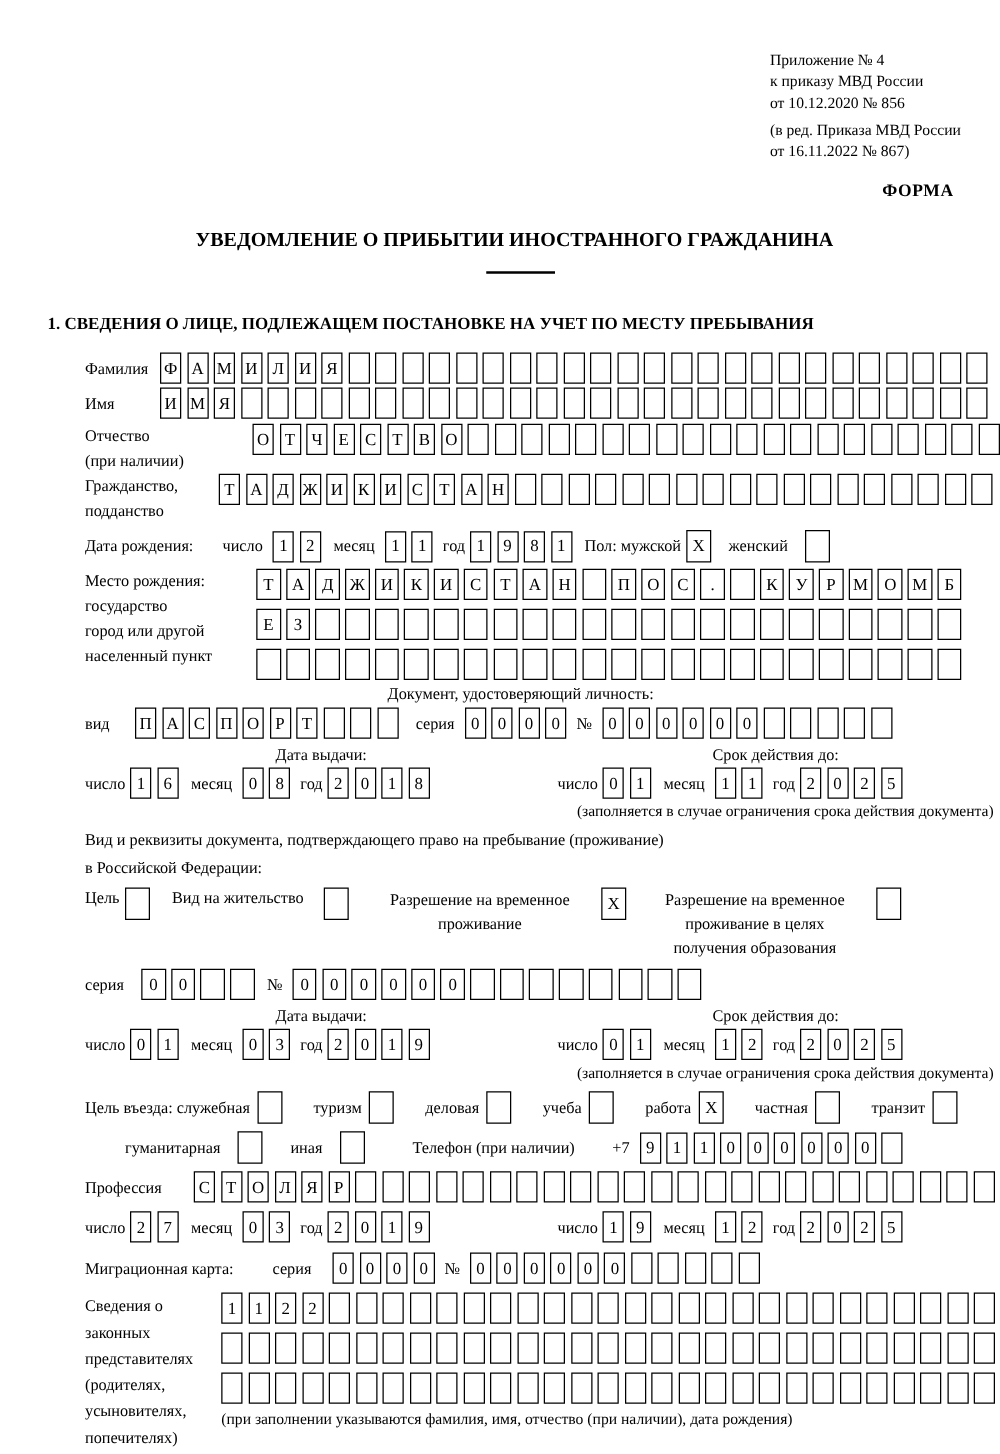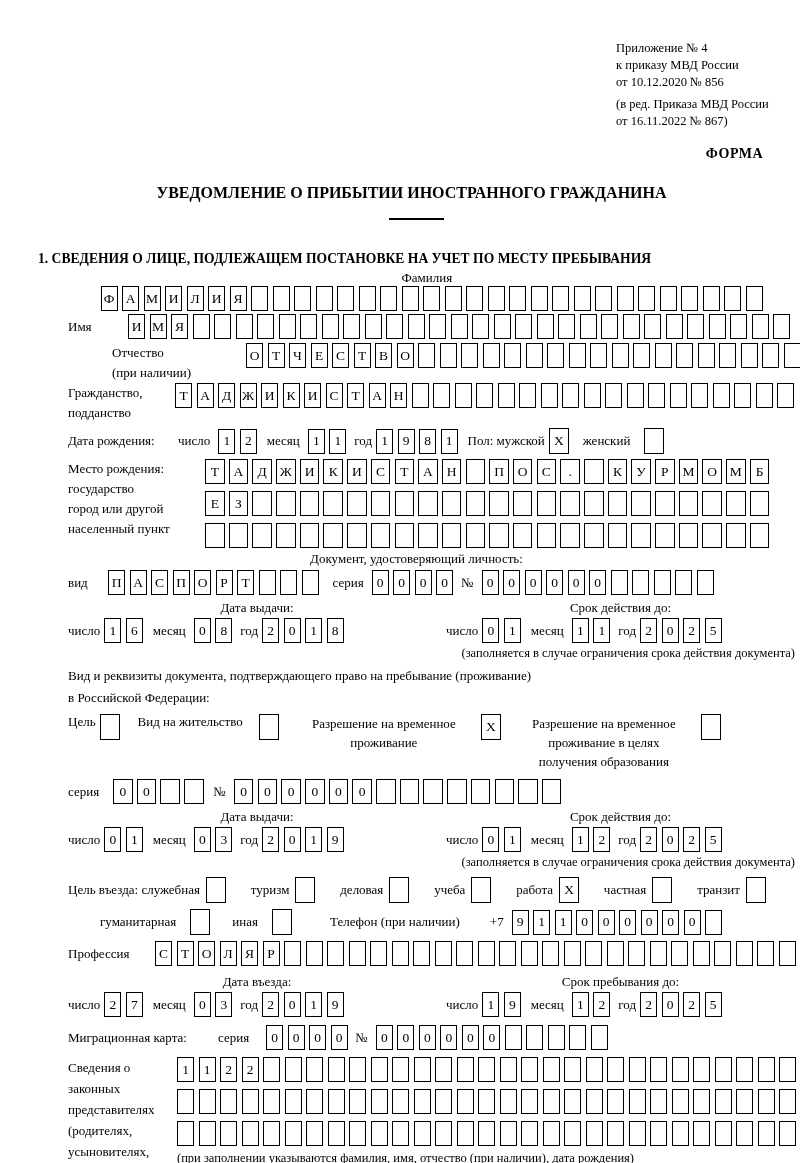--- a/index.html
+++ b/index.html
@@ -13,21 +13,21 @@
   .appendix{margin-left:548px;width:200px;line-height:17px;font-size:12.5px;}
   .appendix .gap{margin-top:5px;}
   .forma{margin-top:16px;padding-right:32px;text-align:right;font-weight:bold;font-size:14px;letter-spacing:.5px;}
   .title{margin-top:20px;margin-left:-40px;text-align:center;font-weight:bold;font-size:16px;line-height:22px;}
   .blank-line{display:inline-block;width:55px;border-bottom:2px solid #000;margin-left:10px;vertical-align:baseline;}
   .sec1{margin-top:25px;margin-left:-30px;font-weight:bold;font-size:13.6px;}
   
   .row{display:flex;align-items:center;}
   .rowtop{display:flex;align-items:flex-start;}
   .lbl{flex:none;}
-  .ml110{width:110px;} .ml60{width:60px;} .ml134{width:134px;margin-left:44px;} .ml107{width:107px;}
+  .ml110{width:110px;} .ml60{width:60px;} .ml134{width:134px;} .ml107{width:107px;}
   .ml137{width:137px;} .ml40{width:40px;} .ml87{width:87px;} .ml150{width:150px;} .ml109{width:109px;}
   .multiline{line-height:20px;}
   
   .cells{display:flex;gap:4.5px;}
   .cell{flex:none;width:17px;height:25px;border:1.6px solid #000;box-sizing:border-box;
         display:flex;align-items:center;justify-content:center;font-size:13.5px;background:#fff;}
   .cells.wide{gap:4.2px;} .cells.wide .cell{width:19.5px;}
   .cb{flex:none;width:20px;height:26px;border:1.6px solid #000;box-sizing:border-box;
       display:inline-flex;align-items:center;justify-content:center;font-size:13.5px;background:#fff;}
   .sp4{width:4px;flex:none;} .sp8{width:8px;flex:none;} .sp10{width:10px;flex:none;} .sp14{width:14px;flex:none;}
@@ -65,21 +65,21 @@
 
   <div class="forma">ФОРМА</div>
 
   <div class="title">
     <div>УВЕДОМЛЕНИЕ О ПРИБЫТИИ ИНОСТРАННОГО ГРАЖДАНИНА</div>
     <div><span class="blank-line"></span></div>
   </div>
 
   <div class="sec1">1. СВЕДЕНИЯ О ЛИЦЕ, ПОДЛЕЖАЩЕМ ПОСТАНОВКЕ НА УЧЕТ ПО МЕСТУ ПРЕБЫВАНИЯ</div>
 
-  <div class="row" style="margin-top:3px;flex-direction:column;">
+  <div class="row" style="margin-top:15px;">
     <span class="lbl ml60">Фамилия</span>
     <span class="cells">
         <span class="cell">Ф</span>
         <span class="cell">А</span>
         <span class="cell">М</span>
         <span class="cell">И</span>
         <span class="cell">Л</span>
         <span class="cell">И</span>
         <span class="cell">Я</span>
         <span class="cell"></span>
@@ -648,24 +648,20 @@
         <span class="cell"></span>
         <span class="cell"></span>
         <span class="cell"></span>
         <span class="cell"></span>
         <span class="cell"></span>
         <span class="cell"></span>
       </span>
   </div>
 
   <div class="dates" style="margin-top:7px;">
-    <div class="caps">
-      <span class="capL">Дата въезда:</span>
-      <span class="capR">Срок пребывания до:</span>
-    </div>
     <div class="vals">
       <span class="grpL">
         <span>число</span>
           <span class="sp4"></span>
         <span class="cells">
             <span class="cell">2</span>
             <span class="cell">7</span>
           </span>
           <span class="sp10"></span>
         <span>месяц</span>

